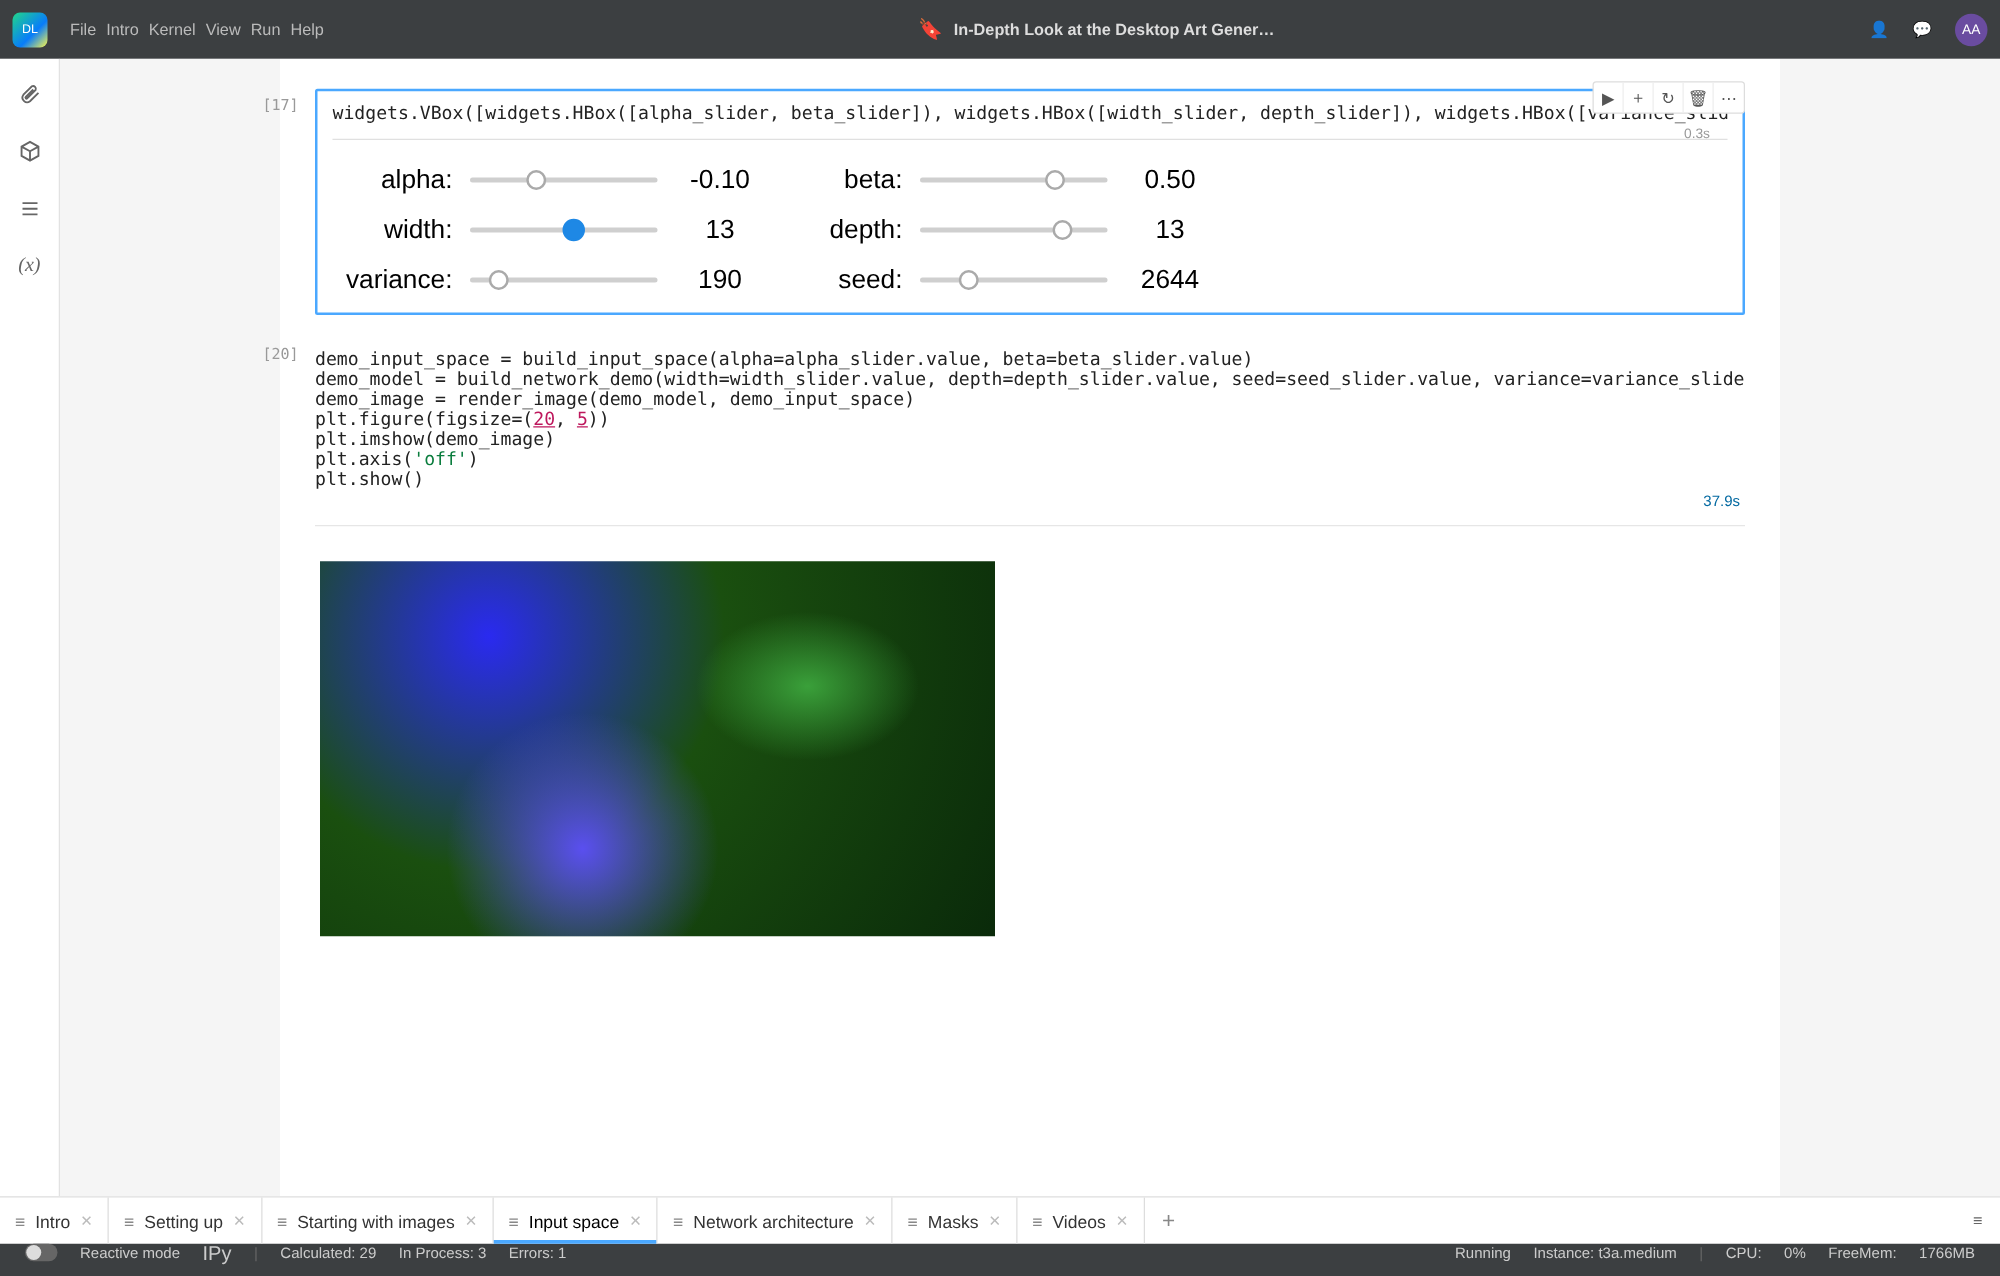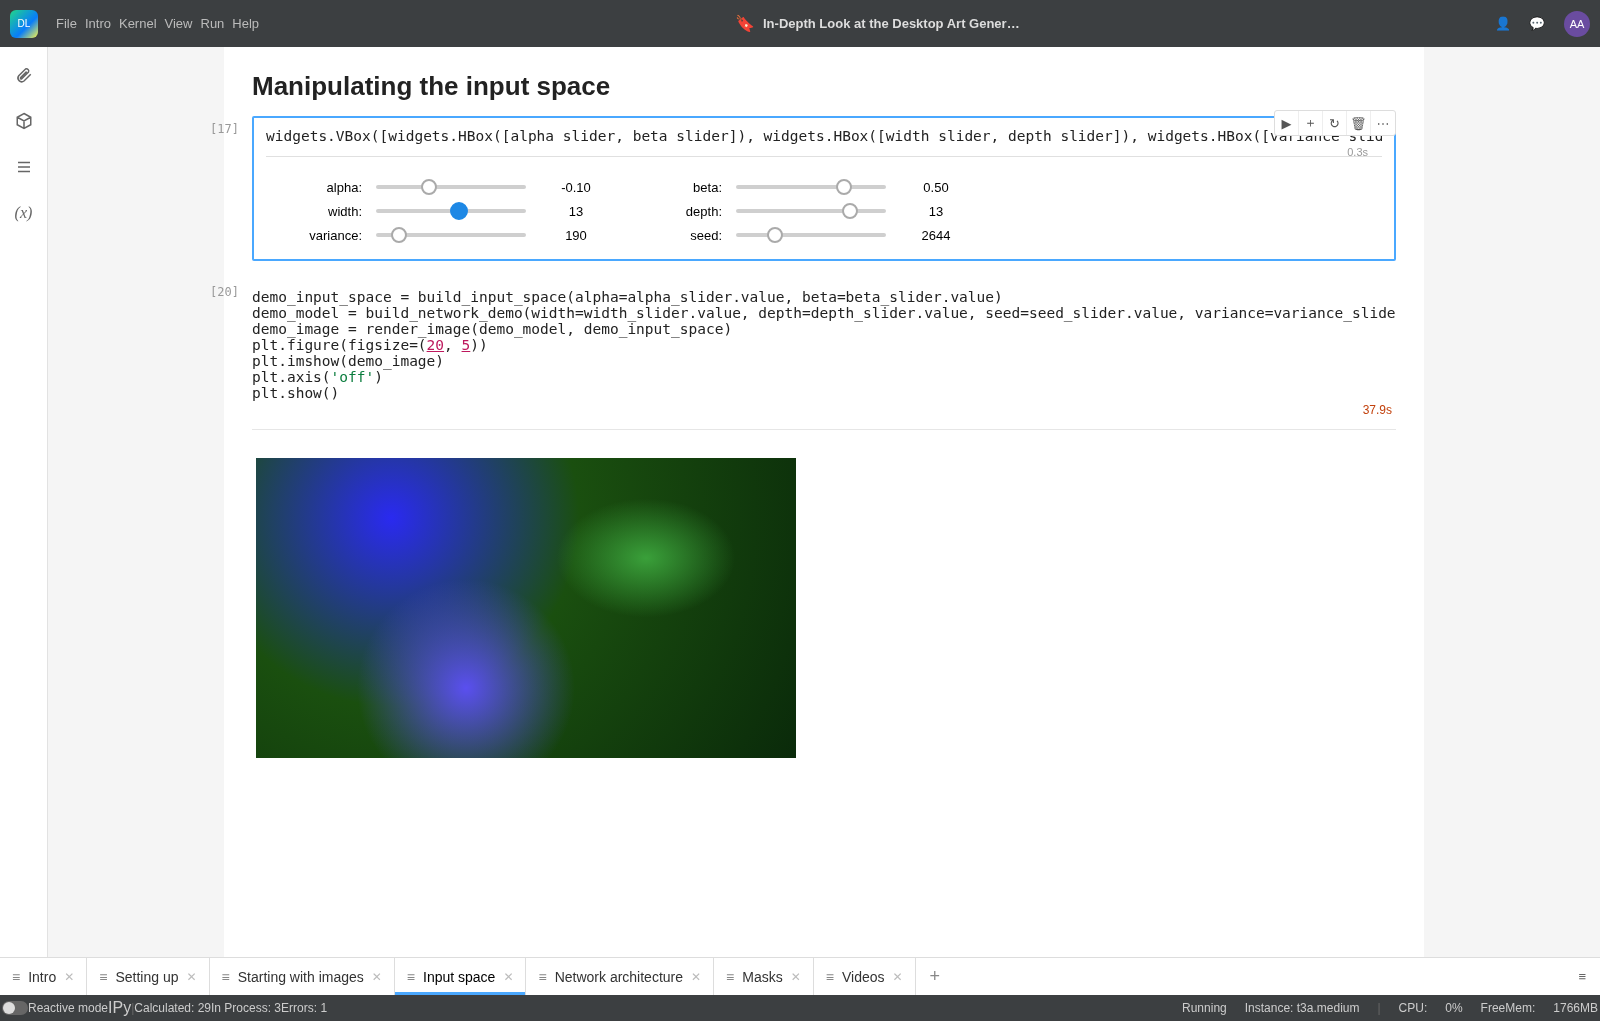--- a/index.html
+++ b/index.html
@@ -100,21 +100,21 @@
 .exec-time {
   position: absolute;
   right: 26px;
   top: 28px;
   font-size: 11px;
   color: #999;
 }
 .exec-time2 {
   text-align: right;
   font-size: 12px;
-  color: #c2410c;
+  color: #0369a1;
   padding-right: 4px;
   margin-top: 2px;
 }
 .cell-toolbar {
   position: absolute;
   right: 0;
   top: -6px;
   display: flex;
   background: #fff;
   border: 1px solid #ddd;
@@ -130,23 +130,23 @@
   font-size: 13px;
 }
 .cell-toolbar .tb:last-child { border-right: none; }
 .sliders {
   border-top: 1px solid #e0e0e0;
   margin-top: 12px;
   padding-top: 20px;
   padding-bottom: 4px;
   display: grid;
   grid-template-columns: 110px 150px 100px 110px 150px 100px;
-  row-gap: 4px;
+  row-gap: 16px;
   align-items: center;
-  font-size: 13px;
+  font-size: 21px;
 }
 .sld-lbl { text-align: right; padding-right: 14px; }
 .sld-val { text-align: center; }
 .slider {
   height: 20px;
   position: relative;
 }
 .slider .track {
   position: absolute; left: 0; right: 0; top: 8px;
   height: 4px; background: #cfcfcf; border-radius: 2px;
@@ -205,23 +205,24 @@
   content:''; position:absolute; left:0; right:0; bottom:0;
   height:3px; background:#4aa8ff;
 }
 .tab.add { padding: 0 14px; color:#888; font-size:18px; border-right:none;}
 .tabs-right { margin-left:auto; display:flex; align-items:center; padding:0 14px; color:#666;}
 .status-bar {
   height: 26px;
   background: #3c3f41;
   color: #ccc;
   display: flex;
-  align-items: center;
-  padding: 0 2px;
+  align-items: flex-start;
+  padding: 0 20px;
   font-size: 12px;
+  gap: 18px;
 }
 .toggle {
   width: 26px; height: 14px; border-radius: 7px; background:#666;
   position: relative;
 }
 .toggle::after {
   content:''; position:absolute; left:1px; top:1px;
   width:12px; height:12px; border-radius:50%; background:#ddd;
 }
 .status-right { margin-left:auto; display:flex; gap:18px; align-items:center;}
@@ -269,21 +270,20 @@
       <svg width="18" height="18" viewBox="0 0 24 24" fill="none" stroke="#666" stroke-width="2">
           <path d="M4 6h16 M4 12h16 M4 18h16"></path>
         </svg>
     </div>
     <div class="ic" style="font-style:italic;font-family:serif;font-size:16px;color:#666;">(x)</div>
   </div>
 
   <div class="notebook-area">
     <div class="page">
 
-      <div class="mdh1">Manipulating the input space</div>
 
       <div class="cell">
         <div class="prompt">[17]</div>
         <div class="cell-toolbar">
           <div class="tb">▶</div>
           <div class="tb">＋</div>
           <div class="tb">↻</div>
           <div class="tb">🗑</div>
           <div class="tb">⋯</div>
         </div>

